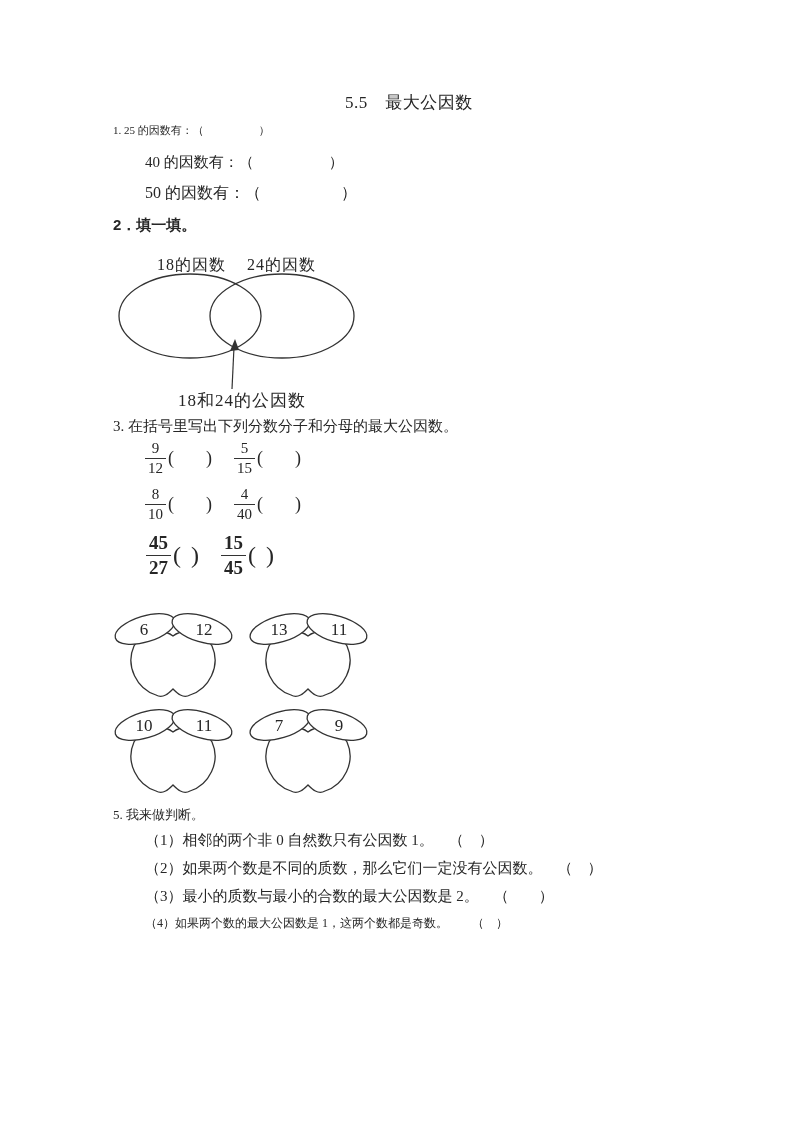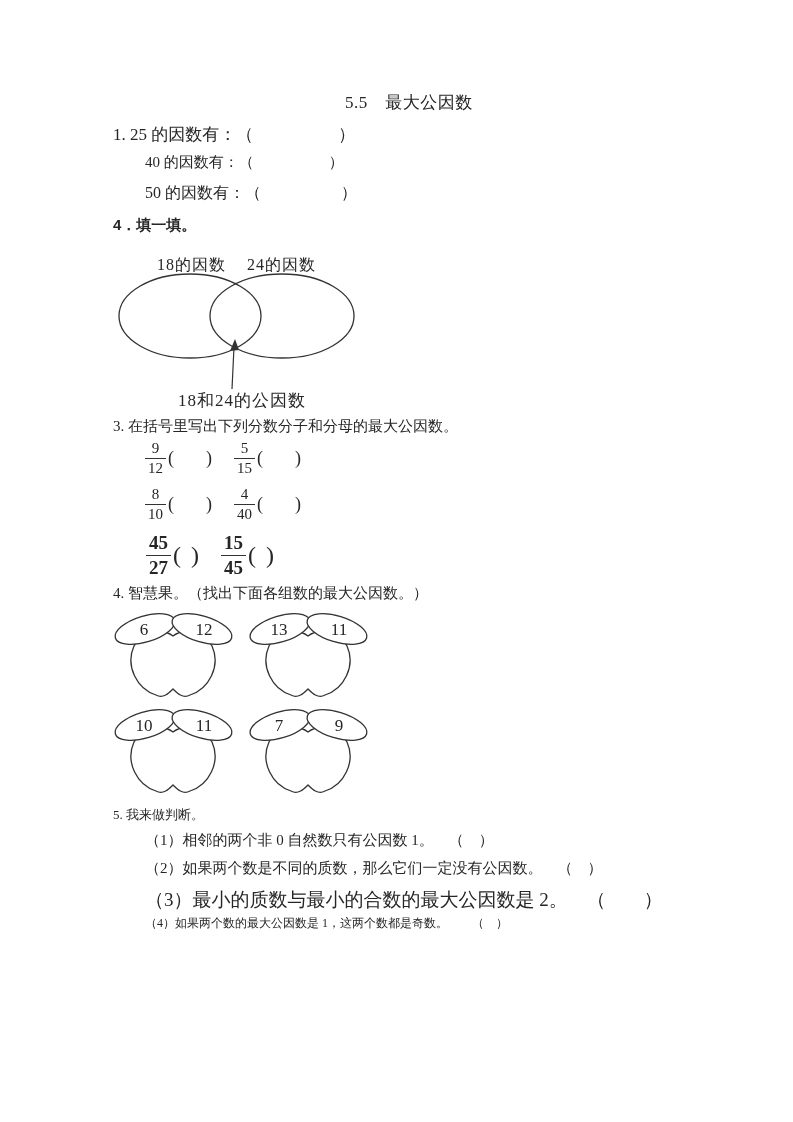--- a/index.html
+++ b/index.html
@@ -8,31 +8,31 @@
     position: relative;
     width: 793px;
     height: 1122px;
     background: #ffffff;
     font-family: "Liberation Serif", "DejaVu Serif", serif;
     color: #262626;
     overflow: hidden;
   }
   .abs { position: absolute; white-space: pre; }
   .title { top: 91px; left: 345px; font-size: 17px; letter-spacing: 0.5px; }
-  .q1-l1 { top: 123px; left: 113px; font-size: 17px; text-align: right; }
+  .q1-l1 { top: 123px; left: 113px; font-size: 11px; text-align: right; }
   .q1-l2 { top: 153px; left: 145px; font-size: 15px; text-align: right; }
   .q1-l3 { top: 183px; left: 145px; font-size: 16px; }
   .q2-h  { top: 216px; left: 113px; font-size: 15px;
            font-family: "Liberation Sans", "DejaVu Sans", sans-serif; font-weight: bold; }
   .q3-h  { top: 417px; left: 113px; font-size: 15px; }
   .q4-h  { top: 584px; left: 113px; font-size: 15px; }
   .q5-h  { top: 806px; left: 113px; font-size: 13px; }
   .q5-i0 { top: 831px; left: 145px; font-size: 15px; }
   .q5-i1 { top: 859px; left: 145px; font-size: 15px; }
-  .q5-i2 { top: 887px; left: 145px; font-size: 19px; }
+  .q5-i2 { top: 887px; left: 145px; font-size: 15px; }
   .q5-i3 { top: 915px; left: 145px; font-size: 12px; }
 
   .venn { position: absolute; top: 250px; left: 110px; }
   .venn ellipse { fill: none; stroke: #333; stroke-width: 1.3; }
   .venn line { stroke: #333; stroke-width: 1.2; }
   .venn polygon { fill: #333; }
   .vlabel  { font-size: 16px; fill: #262626; letter-spacing: 1px; }
   .vbottom { font-size: 17px; fill: #262626; letter-spacing: 1px; }
 
   .frac-row { position: absolute; display: flex; align-items: center; font-size: 15px; }
@@ -62,21 +62,21 @@
 <body>
 
 <div class="page">
 
   <div class="abs title">5.5　最大公因数</div>
 
   <div class="abs q1-l1">1. 25 的因数有：（　　　　　）</div>
   <div class="abs q1-l2">40 的因数有：（　　　　　）</div>
   <div class="abs q1-l3">50 的因数有：（　　　　　）</div>
 
-  <div class="abs q2-h">4．填一填。</div>
+  <div class="abs q2-h">2．填一填。</div>
 
   <svg class="venn" width="258" height="162" viewBox="0 0 258 162">
     <text class="vlabel" x="47" y="20">18的因数</text>
     <text class="vlabel" x="137" y="20">24的因数</text>
     <ellipse cx="80" cy="66" rx="71" ry="42"></ellipse>
     <ellipse cx="172" cy="66" rx="72" ry="42"></ellipse>
     <line x1="122" y1="139" x2="124" y2="97"></line>
     <polygon points="125,89 120,101 129,100"></polygon>
     <text class="vbottom" x="68" y="156">18和24的公因数</text>
   </svg>
@@ -130,21 +130,20 @@
     <span class="unit-space"></span>
     <span class="frac">
       <span class="num">15</span>
       <span class="den">45</span>
     </span>
     <span class="paren">(</span>
     <span class="gap-narrow"></span>
     <span class="paren">)</span>
   </div>
 
-  <div class="abs q4-h">4. 智慧果。（找出下面各组数的最大公因数。）</div>
 
   <svg class="apple ap-1" width="125" height="92" viewBox="0 0 125 92">
     <path class="body" d="M 61,30 C 52,23 30,23 22,40 C 13,60 25,83 44,89 C 51,93 57,87 61,83 C 65,87 71,93 78,89 C 97,83 109,60 100,40 C 92,23 70,23 61,30 Z"></path>
     <ellipse class="leaf" cx="33" cy="23" rx="31" ry="13" transform="rotate(-17 33 23)"></ellipse>
     <ellipse class="leaf" cx="90" cy="23" rx="31" ry="13" transform="rotate(17 90 23)"></ellipse>
     <text x="32" y="29">6</text>
     <text x="92" y="29">12</text>
   </svg>
 
   <svg class="apple ap-2" width="125" height="92" viewBox="0 0 125 92">

